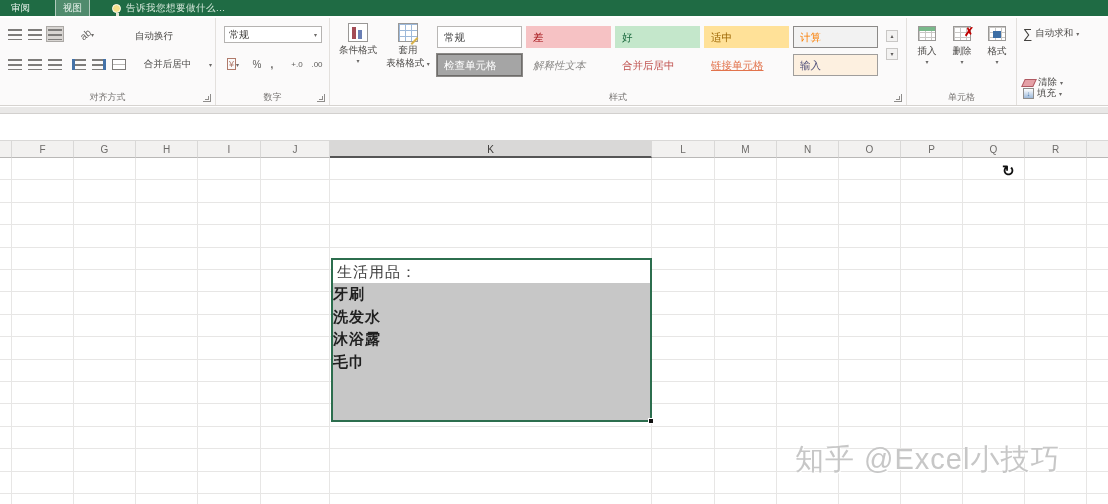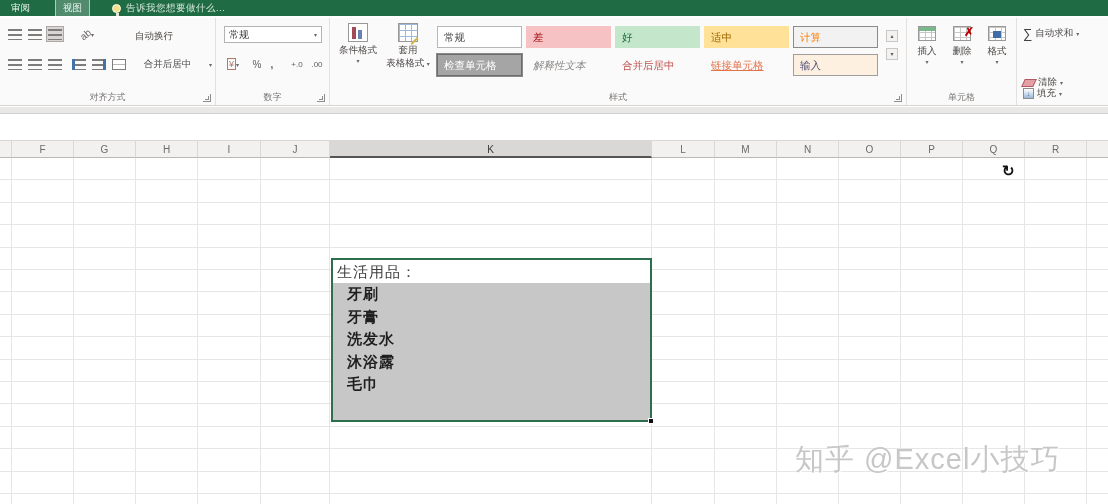--- a/index.html
+++ b/index.html
@@ -64,21 +64,21 @@
   .ch.sel { background:#d9d8d7; border-bottom:2px solid #555; color:#3c3a38; }
   .grid { position:absolute; top:158px; left:0; width:1108px; height:346px; display:flex;
     background-image:repeating-linear-gradient(to bottom,transparent 0 21.4px,#e7e6e5 21.4px 22.4px); }
   .gc { height:100%; border-right:1px solid #e7e6e5; }
 
   
   .kcell { position:absolute; left:331px; top:258px; width:321px; height:164px;
     border:2px solid #2c6e4e; background:#fff; }
   .kline1 { height:23px; background:#fff; font-size:15px; color:#3f3f3f;
     padding:3px 0 0 4px; letter-spacing:1px; }
-  .ksel { height:137px; background:#c7c7c7; overflow:hidden; padding-left:14px; }
+  .ksel { height:137px; background:#c7c7c7; overflow:hidden; padding-left:0; }
   .kitem { font-size:15px; font-weight:600; color:#1f1f1f; line-height:22.6px; letter-spacing:1px; }
   .handle { position:absolute; right:-4px; bottom:-4px; width:6px; height:6px; background:#111; border:1px solid #fff; }
 
   .cursor { position:absolute; left:1002px; top:162px; font-size:15px; font-weight:bold; color:#111; }
   .watermark { position:absolute; left:795px; top:440px; font-size:29px; color:#c7c7c7;
     letter-spacing:1px; white-space:nowrap; text-shadow:1px 1px 0 #fff; }
 </style>
 </head>
 <body>
 
@@ -269,21 +269,20 @@
   <div class="gc" style="width:62px;"></div>
   <div class="gc" style="width:62px;"></div>
   <div class="gc" style="width:62px;"></div>
   <div class="gc" style="width:21px;border-right:none;"></div>
 </div>
 
 <div class="kcell">
   <div class="kline1">生活用品：</div>
   <div class="ksel">
     <div class="kitem">牙刷</div>
-    <div class="kitem">牙膏</div>
     <div class="kitem">洗发水</div>
     <div class="kitem">沐浴露</div>
     <div class="kitem">毛巾</div>
   </div>
   <div class="handle"></div>
 </div>
 
 <span class="cursor">↻</span>
 
 <div class="watermark">知乎 @Excel小技巧</div>

